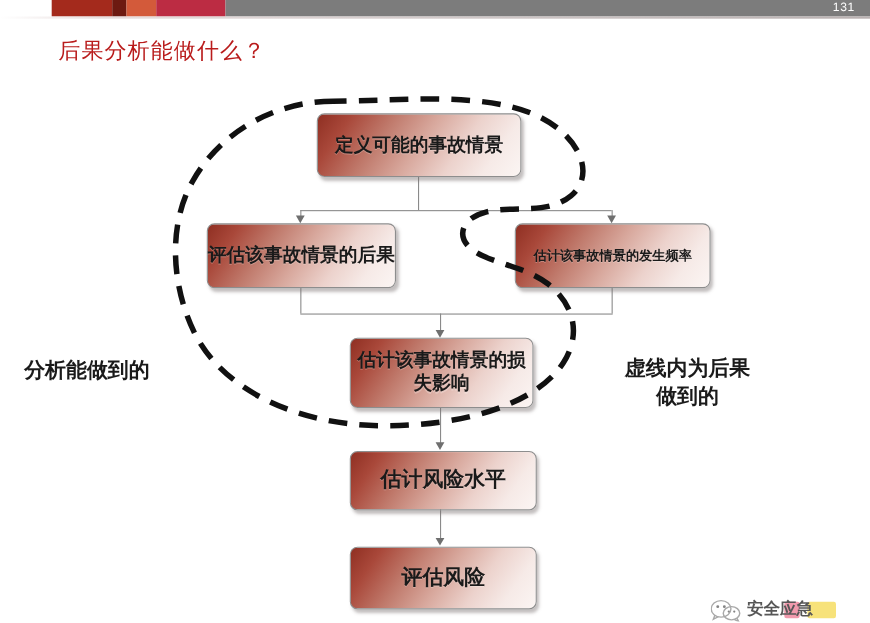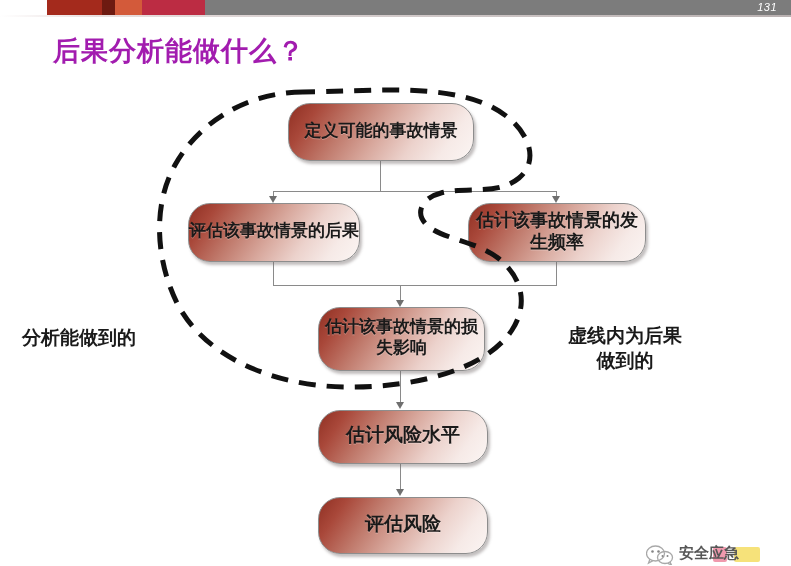--- a/index.html
+++ b/index.html
@@ -5,40 +5,40 @@
   html,body{margin:0;padding:0;}
   body{
     width:791px;height:566px;
     background:#ffffff;
     font-family:"Liberation Sans","DejaVu Sans",sans-serif;
     overflow:hidden;position:relative;
   }
   #slide{position:absolute;left:0;top:0;width:791px;height:566px;background:#fff;}
 
   
-  .topbar{position:absolute;left:0;top:0;width:791px;height:15px;background:#ffffff;font-style:italic;}
+  .topbar{position:absolute;left:0;top:0;width:791px;height:15px;background:#ffffff;}
   .seg{position:absolute;top:0;height:15px;}
   .topbar-rule{position:absolute;left:0;top:15px;width:791px;height:2px;
       background:linear-gradient(to right,#ffffff 0%,#e8dede 12%,#cfc7c7 55%,#b9b1b1 100%);}
   .pagenum{position:absolute;right:14px;top:0px;height:15px;line-height:15px;
       color:#ffffff;font-size:11px;letter-spacing:0.5px;}
 
   
   .title{position:absolute;left:53px;top:33px;
       font-family:"DejaVu Sans","Liberation Sans",sans-serif;
-      font-size:27px;font-weight:bold;color:#a21caf;letter-spacing:1px;
+      font-size:20px;font-weight:normal;color:#b91c1c;letter-spacing:1px;
       white-space:nowrap;}
 
   
-  .box{position:absolute;border-radius:22px;
+  .box{position:absolute;border-radius:7px;
       border:1px solid #8d8d8d;
       box-shadow:2px 3px 3px rgba(120,110,110,.45);
       display:flex;align-items:center;justify-content:center;
       text-align:center;
-      font-family:Liberation Mono, monospace;
+      font-family:Liberation Serif, serif;
       font-weight:bold;color:#1a1a1a;
       line-height:1.22;
       background:linear-gradient(125deg,#8f2f22 0%,#a9483a 14%,#c07a6c 32%,#d8a89d 50%,#ecd2cc 68%,#f6eae7 84%,#fbf5f3 100%);
   }
   .box span{display:block;text-shadow:0 1px 0 rgba(255,255,255,.25);}
 
   
   .conn{position:absolute;background:#8a8a8a;}
   .vline{width:1px;}
   .hline{height:1px;}
@@ -102,21 +102,21 @@
   <div class="arrow" style="left:396px;top:489px;"></div>
 
   <div class="box" style="left:288px;top:103px;width:184px;height:56px;font-size:17px;">
     <span>定义可能的事故情景</span>
   </div>
 
   <div class="box" style="left:188px;top:203px;width:170px;height:57px;font-size:17px;justify-content:flex-end;">
     <span>评估该事故情景的后果</span>
   </div>
 
-  <div class="box" style="left:468px;top:203px;width:176px;height:57px;font-size:18px;justify-content:center;">
+  <div class="box" style="left:468px;top:203px;width:176px;height:57px;font-size:12px;justify-content:center;">
     <span>估计该事故情景的发生频率</span>
   </div>
 
   <div class="box" style="left:318px;top:307px;width:165px;height:62px;font-size:17px;">
     <span>估计该事故情景的损失影响</span>
   </div>
 
   <div class="box" style="left:318px;top:410px;width:168px;height:52px;font-size:19px;">
     <span>估计风险水平</span>
   </div>

